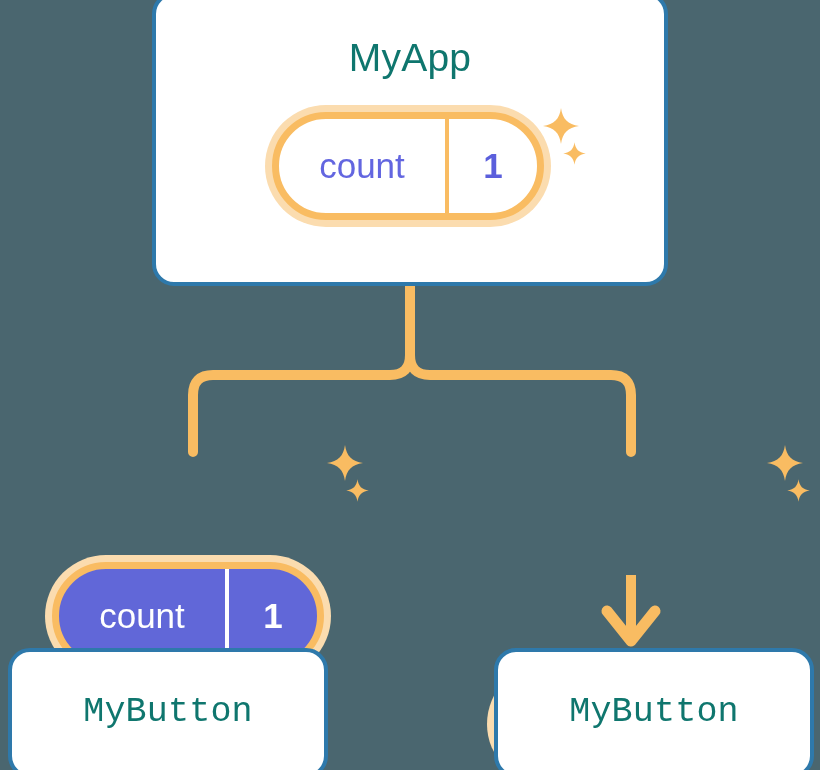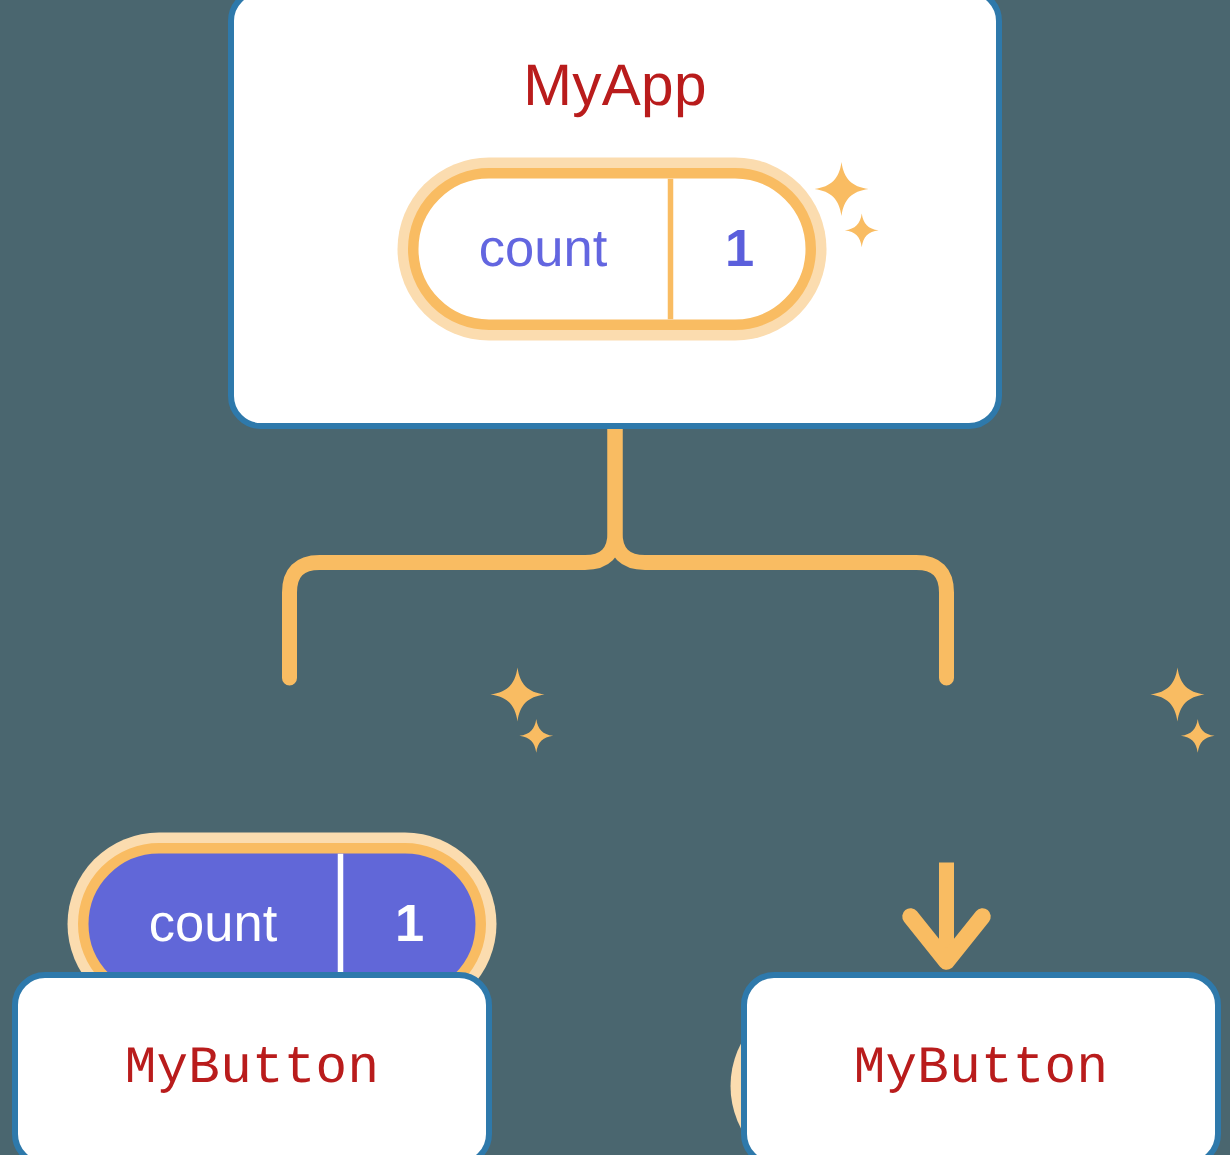--- a/index.html
+++ b/index.html
@@ -33,21 +33,21 @@
     background: #FFFFFF;
     border: 4px solid #2E79AB;
     border-radius: 22px;
     box-sizing: border-box;
   }
   .card-title {
     position: absolute;
     left: 0;
     width: 100%;
     text-align: center;
-    color: #b91c1c;
+    color: #0f766e;
     font-weight: 400;
     letter-spacing: 0.2px;
     white-space: nowrap;
   }
 
   #card-myapp {
     left: 152px;
     top: -8px;
     width: 516px;
     height: 294px;

